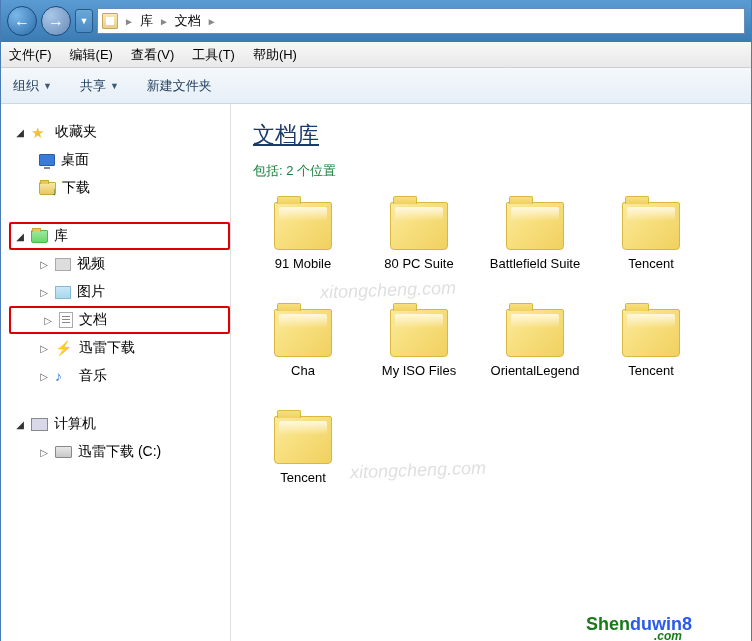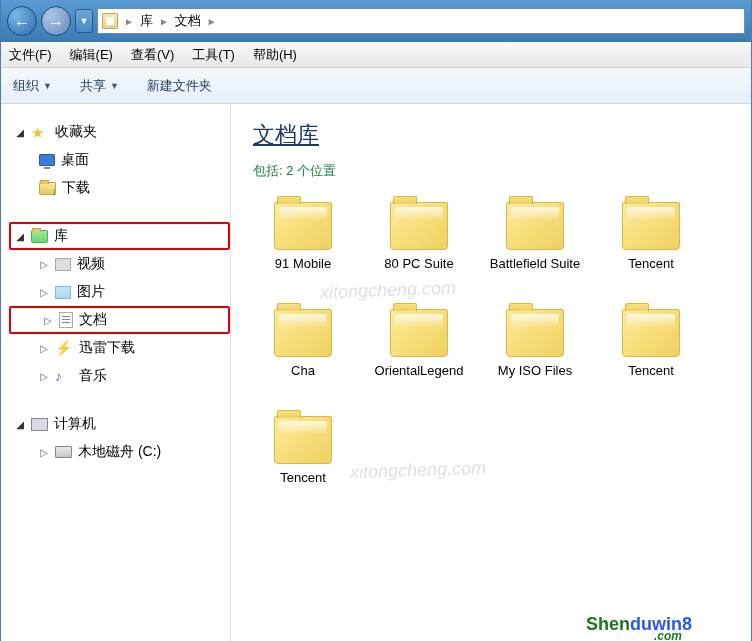--- a/index.html
+++ b/index.html
@@ -232,21 +232,21 @@
 
       <div class="tree-group">
         <div class="tree-item">
           <span class="tri open">◢</span>
           <span class="ico ico-computer"></span>
           <span>计算机</span>
         </div>
         <div class="tree-item indent1">
           <span class="tri">▷</span>
           <span class="ico ico-drive"></span>
-          <span>木地磁舟 (C:)</span>
+          <span>迅雷下载 (C:)</span>
         </div>
       </div>
 
     </div>
 
     <div class="content">
       <div class="lib-header">
         <div class="lib-title">文档库</div>
         <div class="lib-sub">包括: 2 个位置</div>
       </div>
@@ -266,25 +266,25 @@
           <div class="folder-item">
             <div class="folder-icon"></div>
             <div class="folder-label">Tencent</div>
           </div>
           <div class="folder-item">
             <div class="folder-icon"></div>
             <div class="folder-label">Cha</div>
           </div>
           <div class="folder-item">
             <div class="folder-icon"></div>
+            <div class="folder-label">My ISO Files</div>
+          </div>
+          <div class="folder-item">
+            <div class="folder-icon"></div>
             <div class="folder-label">OrientalLegend</div>
-          </div>
-          <div class="folder-item">
-            <div class="folder-icon"></div>
-            <div class="folder-label">My ISO Files</div>
           </div>
           <div class="folder-item">
             <div class="folder-icon"></div>
             <div class="folder-label">Tencent</div>
           </div>
           <div class="folder-item">
             <div class="folder-icon"></div>
             <div class="folder-label">Tencent</div>
           </div>
         </div>

